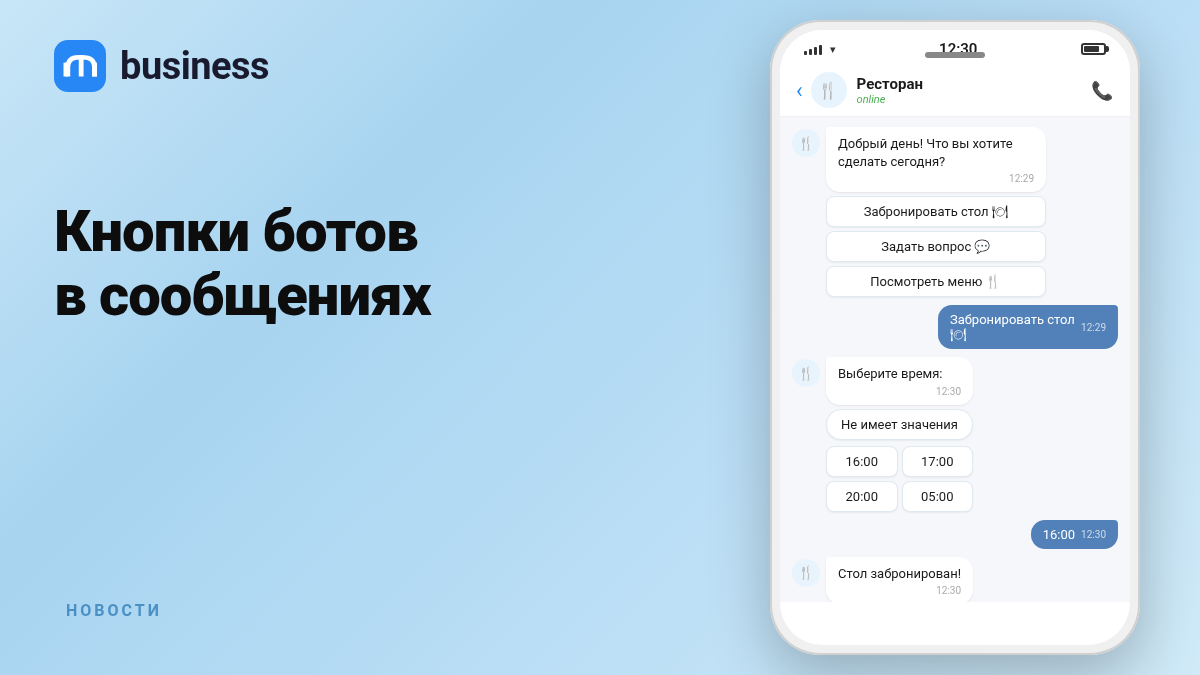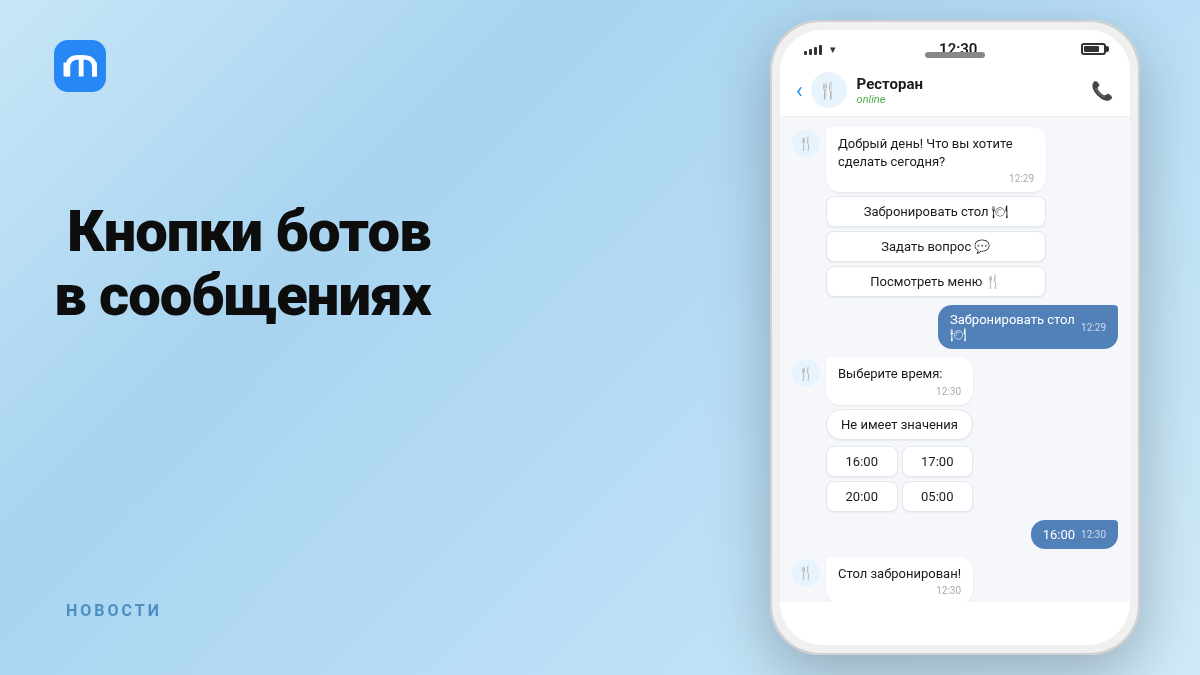--- a/index.html
+++ b/index.html
@@ -49,21 +49,20 @@
     
     .headline {
       position: absolute;
       top: 200px;
       left: 54px;
       font-size: 58px;
       font-weight: 900;
       color: #0d0d0d;
       line-height: 1.1;
       letter-spacing: -1px;
-      text-align: right;
     }
 
     
     .news-label {
       position: absolute;
       bottom: 55px;
       left: 66px;
       font-size: 16px;
       font-weight: 700;
       color: #4a90c4;
@@ -349,20 +348,21 @@
 <body>
 
 <div class="header">
   <div class="vk-logo">
     <svg viewBox="0 0 24 16" xmlns="http://www.w3.org/2000/svg">
       <path d="M13.1 0H10.9C4.5 0 1.4 3.1 1.4 9.5v6.1h3.5V9.5C4.9 5.2 6.7 3.4 10.9 3.4h0.2v12.2h3.5V3.4h0.2c4.2 0 6 1.8 6 6.1v6.1h3.5V9.5C24.3 3.1 21.2 0 13.1 0z" fill="white"></path>
       <path d="M0 5.5h3.5v10.1H0z" fill="white"></path>
       <path d="M20.8 5.5h3.5v10.1h-3.5z" fill="white"></path>
     </svg>
   </div>
+  <span class="business-text">business</span>
 </div>
 
 <div class="headline">
   <div>Кнопки ботов</div>
   <div>в сообщениях</div>
 </div>
 
 <div class="news-label">НОВОСТИ</div>
 
 <div class="phone-container">

